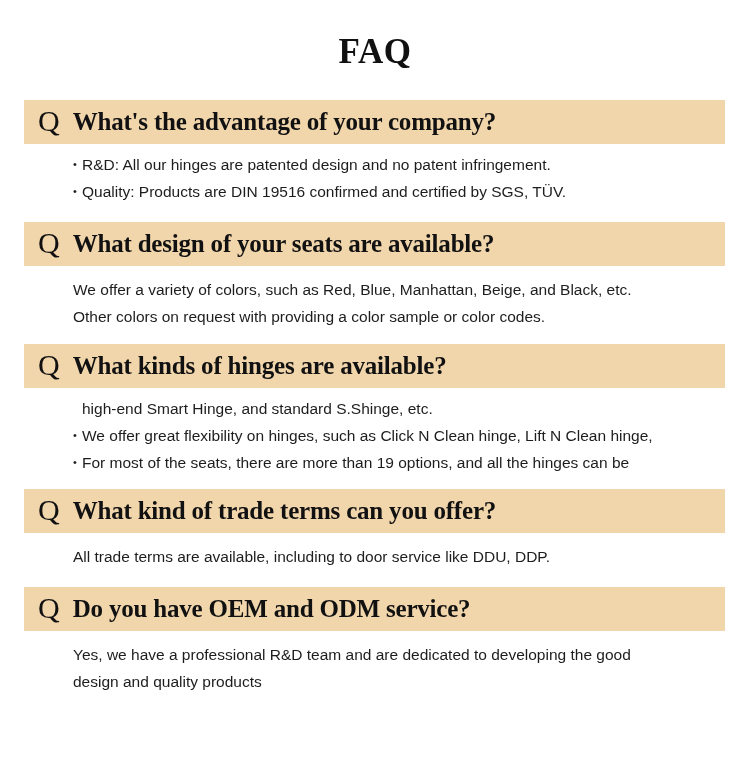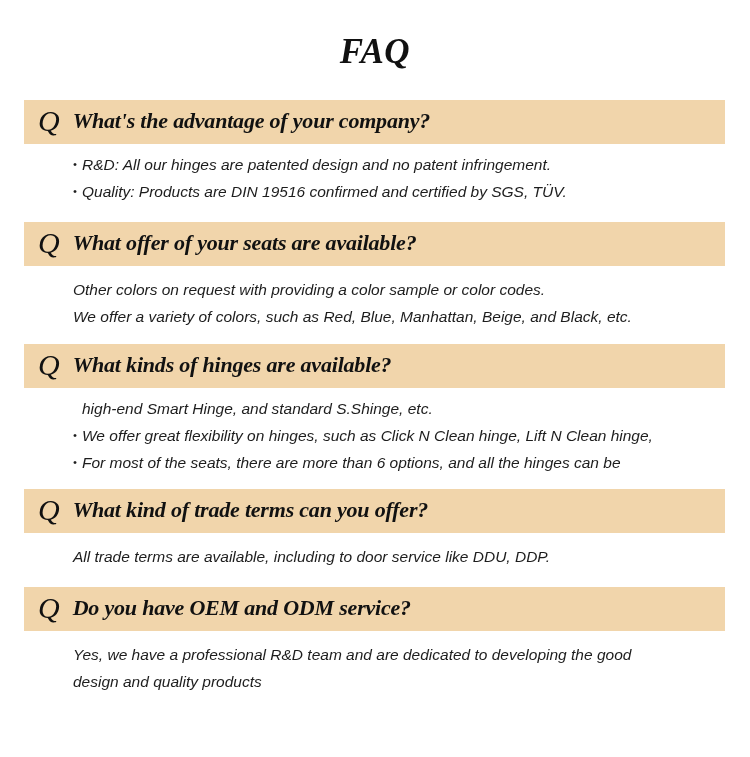--- a/index.html
+++ b/index.html
@@ -13,21 +13,20 @@
     background: #ffffff;
     font-family: "Liberation Sans", sans-serif;
     overflow: hidden;
   }
   .page {
     position: relative;
     width: 750px;
     height: 556px;
     background: #ffffff;
     box-sizing: border-box;
-    font-style: italic;
   }
   .page-title {
     text-align: center;
     font-family: "Liberation Serif", serif;
     font-weight: bold;
     font-size: 35px;
     line-height: 1;
     color: #111111;
     letter-spacing: 0.5px;
     padding-top: 34px;
@@ -57,21 +56,21 @@
     font-weight: normal;
     color: #111111;
     line-height: 1;
     margin-right: 13px;
     position: relative;
     top: -1px;
   }
   .q-text {
     font-family: "Liberation Serif", serif;
     font-weight: bold;
-    font-size: 22px;
+    font-size: 25px;
     color: #111111;
     line-height: 1;
     letter-spacing: -0.2px;
     position: relative;
     top: -1px;
   }
   .answer {
     padding: 0;
     margin: 0;
     list-style: none;
@@ -129,38 +128,38 @@
       <ul class="answer bulleted">
         <li class="ans-line bullet">R&amp;D: All our hinges are patented design and no patent infringement.</li>
         <li class="ans-line bullet">Quality: Products are DIN 19516 confirmed and certified by SGS, TÜV.</li>
       </ul>
       <div class="gap-1"></div>
     </li>
 
     <li class="faq-item">
       <div class="q-bar">
         <span class="q-mark">Q</span>
-        <span class="q-text">What offer of your seats are available?</span>
+        <span class="q-text">What design of your seats are available?</span>
       </div>
       <ul class="answer plain">
+        <li class="ans-line">We offer a variety of colors, such as Red, Blue, Manhattan, Beige, and Black, etc.</li>
         <li class="ans-line">Other colors on request with providing a color sample or color codes.</li>
-        <li class="ans-line">We offer a variety of colors, such as Red, Blue, Manhattan, Beige, and Black, etc.</li>
       </ul>
       <div class="gap-2"></div>
     </li>
 
     <li class="faq-item">
       <div class="q-bar">
         <span class="q-mark">Q</span>
         <span class="q-text">What kinds of hinges are available?</span>
       </div>
       <ul class="answer bulleted">
         <li class="ans-line cont">high-end Smart Hinge, and standard S.Shinge, etc.</li>
         <li class="ans-line bullet">We offer great flexibility on hinges, such as Click N Clean hinge, Lift N Clean hinge,</li>
-        <li class="ans-line bullet">For most of the seats, there are more than 6 options, and all the hinges can be</li>
+        <li class="ans-line bullet">For most of the seats, there are more than 19 options, and all the hinges can be</li>
       </ul>
       <div class="gap-3"></div>
     </li>
 
     <li class="faq-item">
       <div class="q-bar">
         <span class="q-mark">Q</span>
         <span class="q-text">What kind of trade terms can you offer?</span>
       </div>
       <ul class="answer plain">

